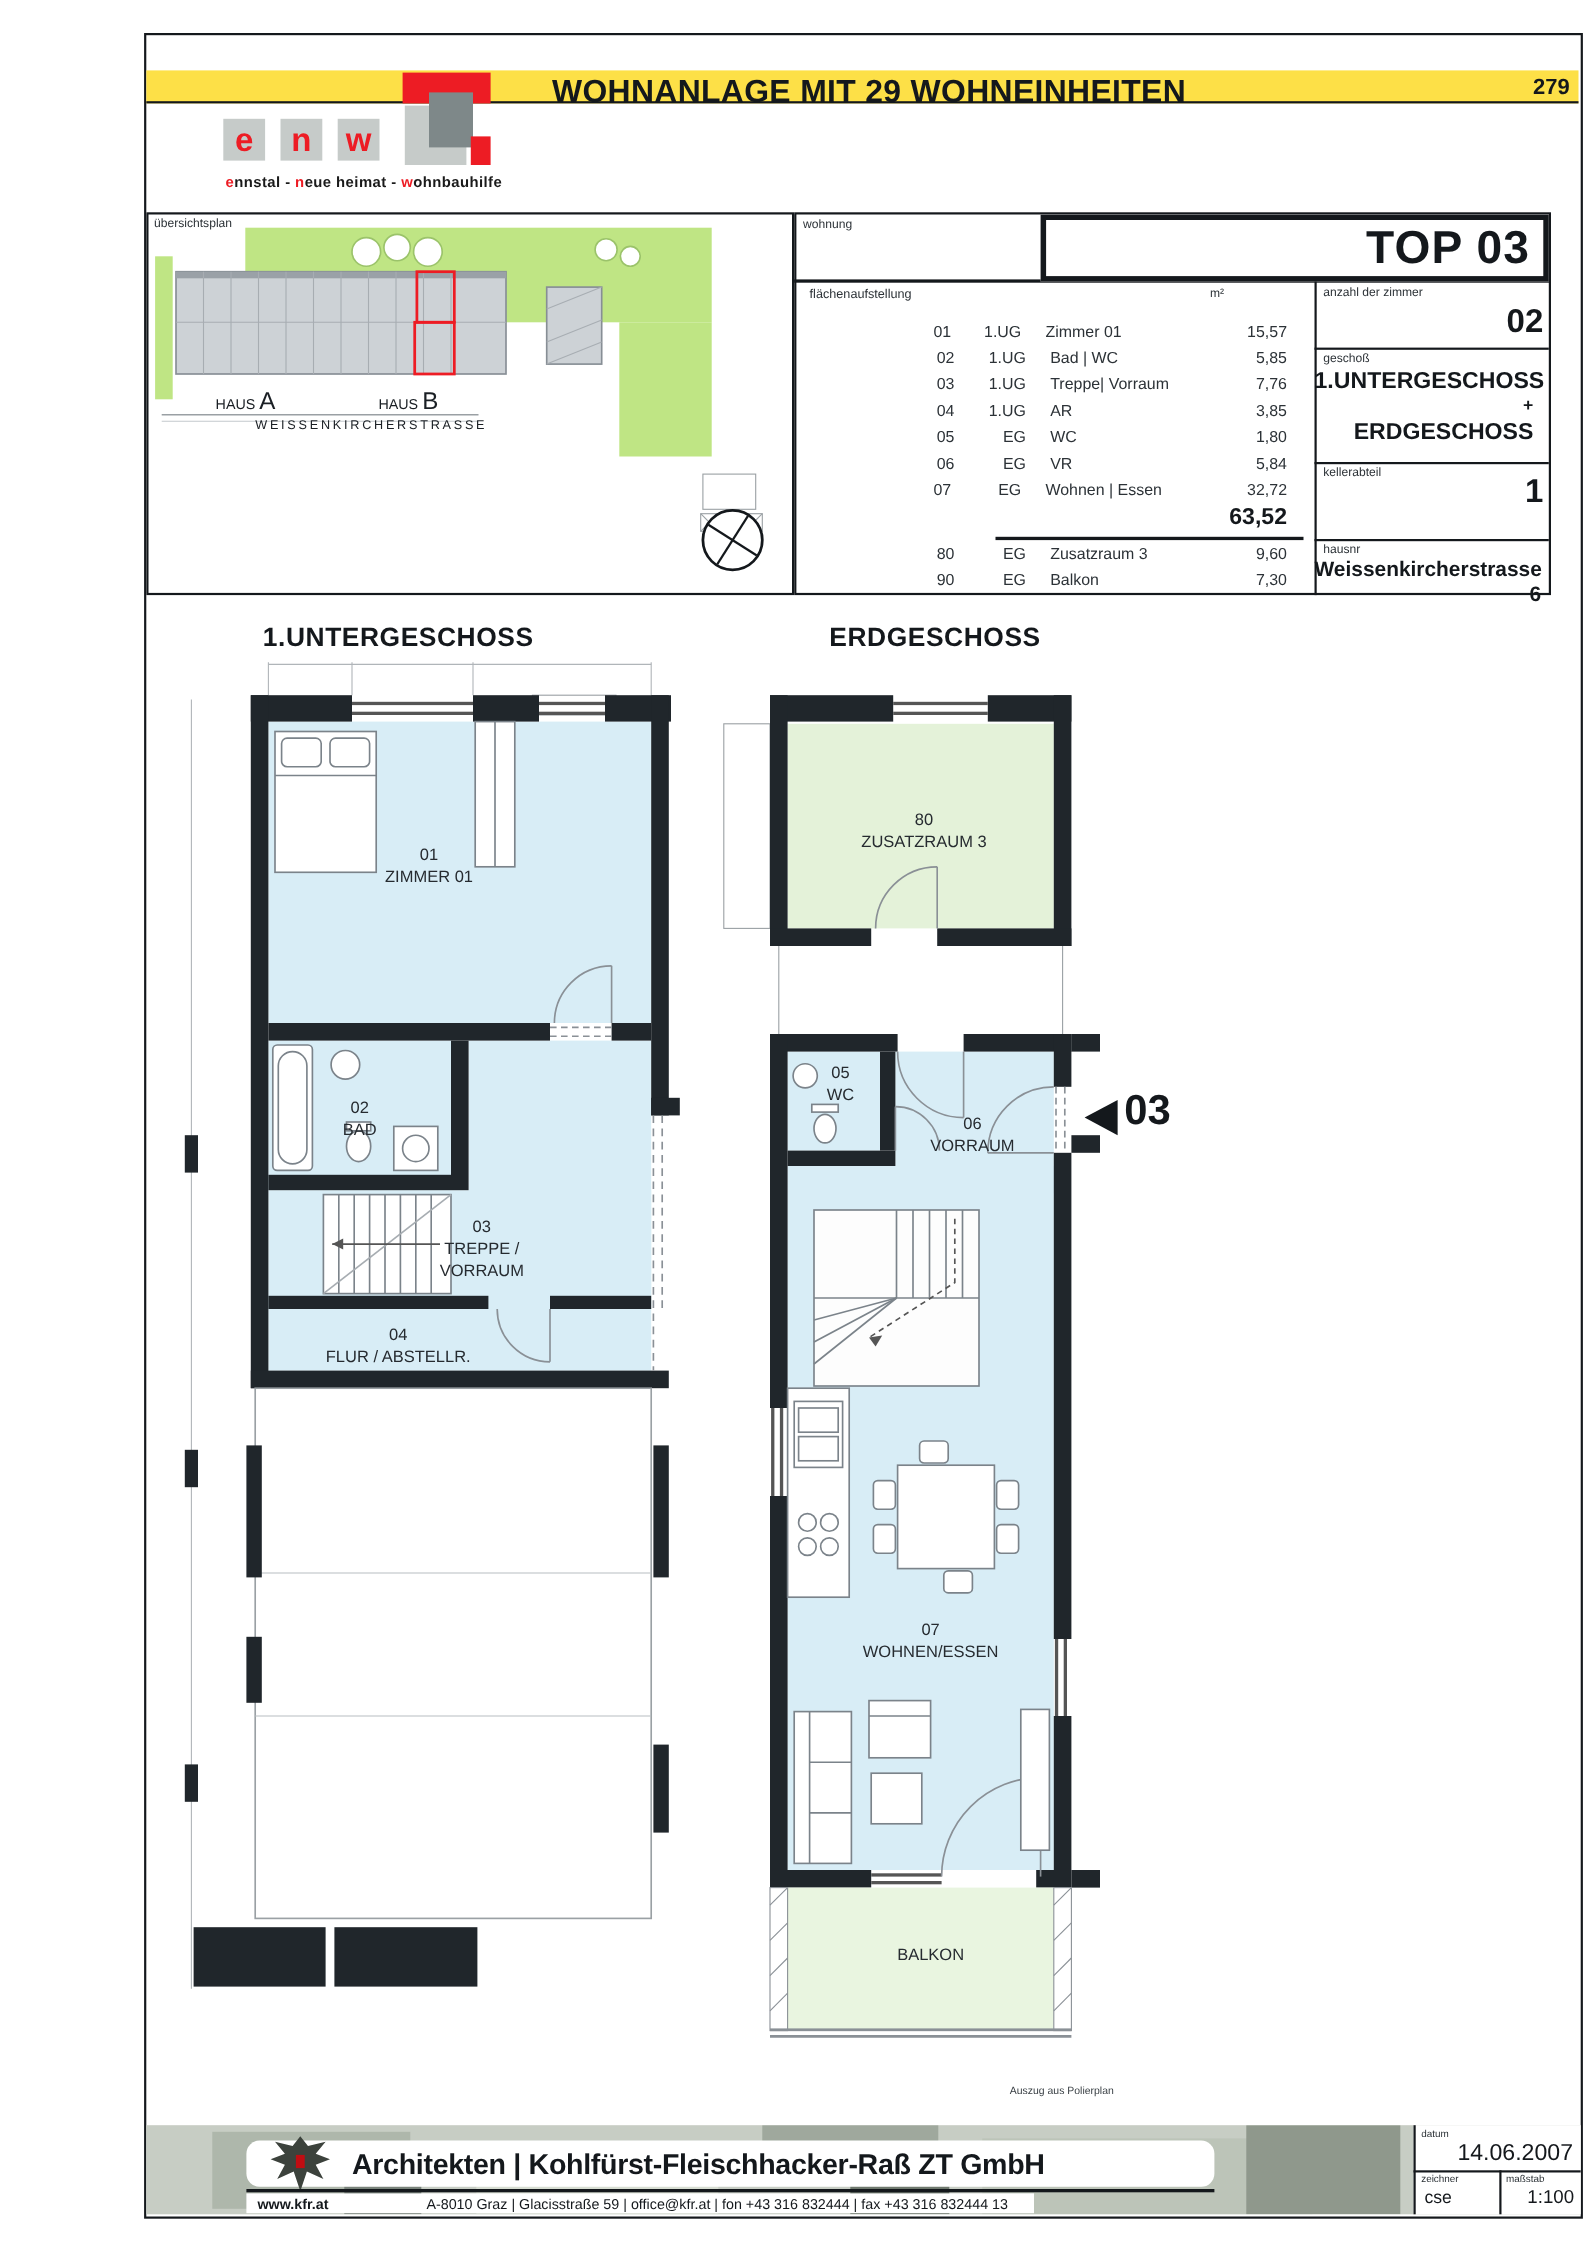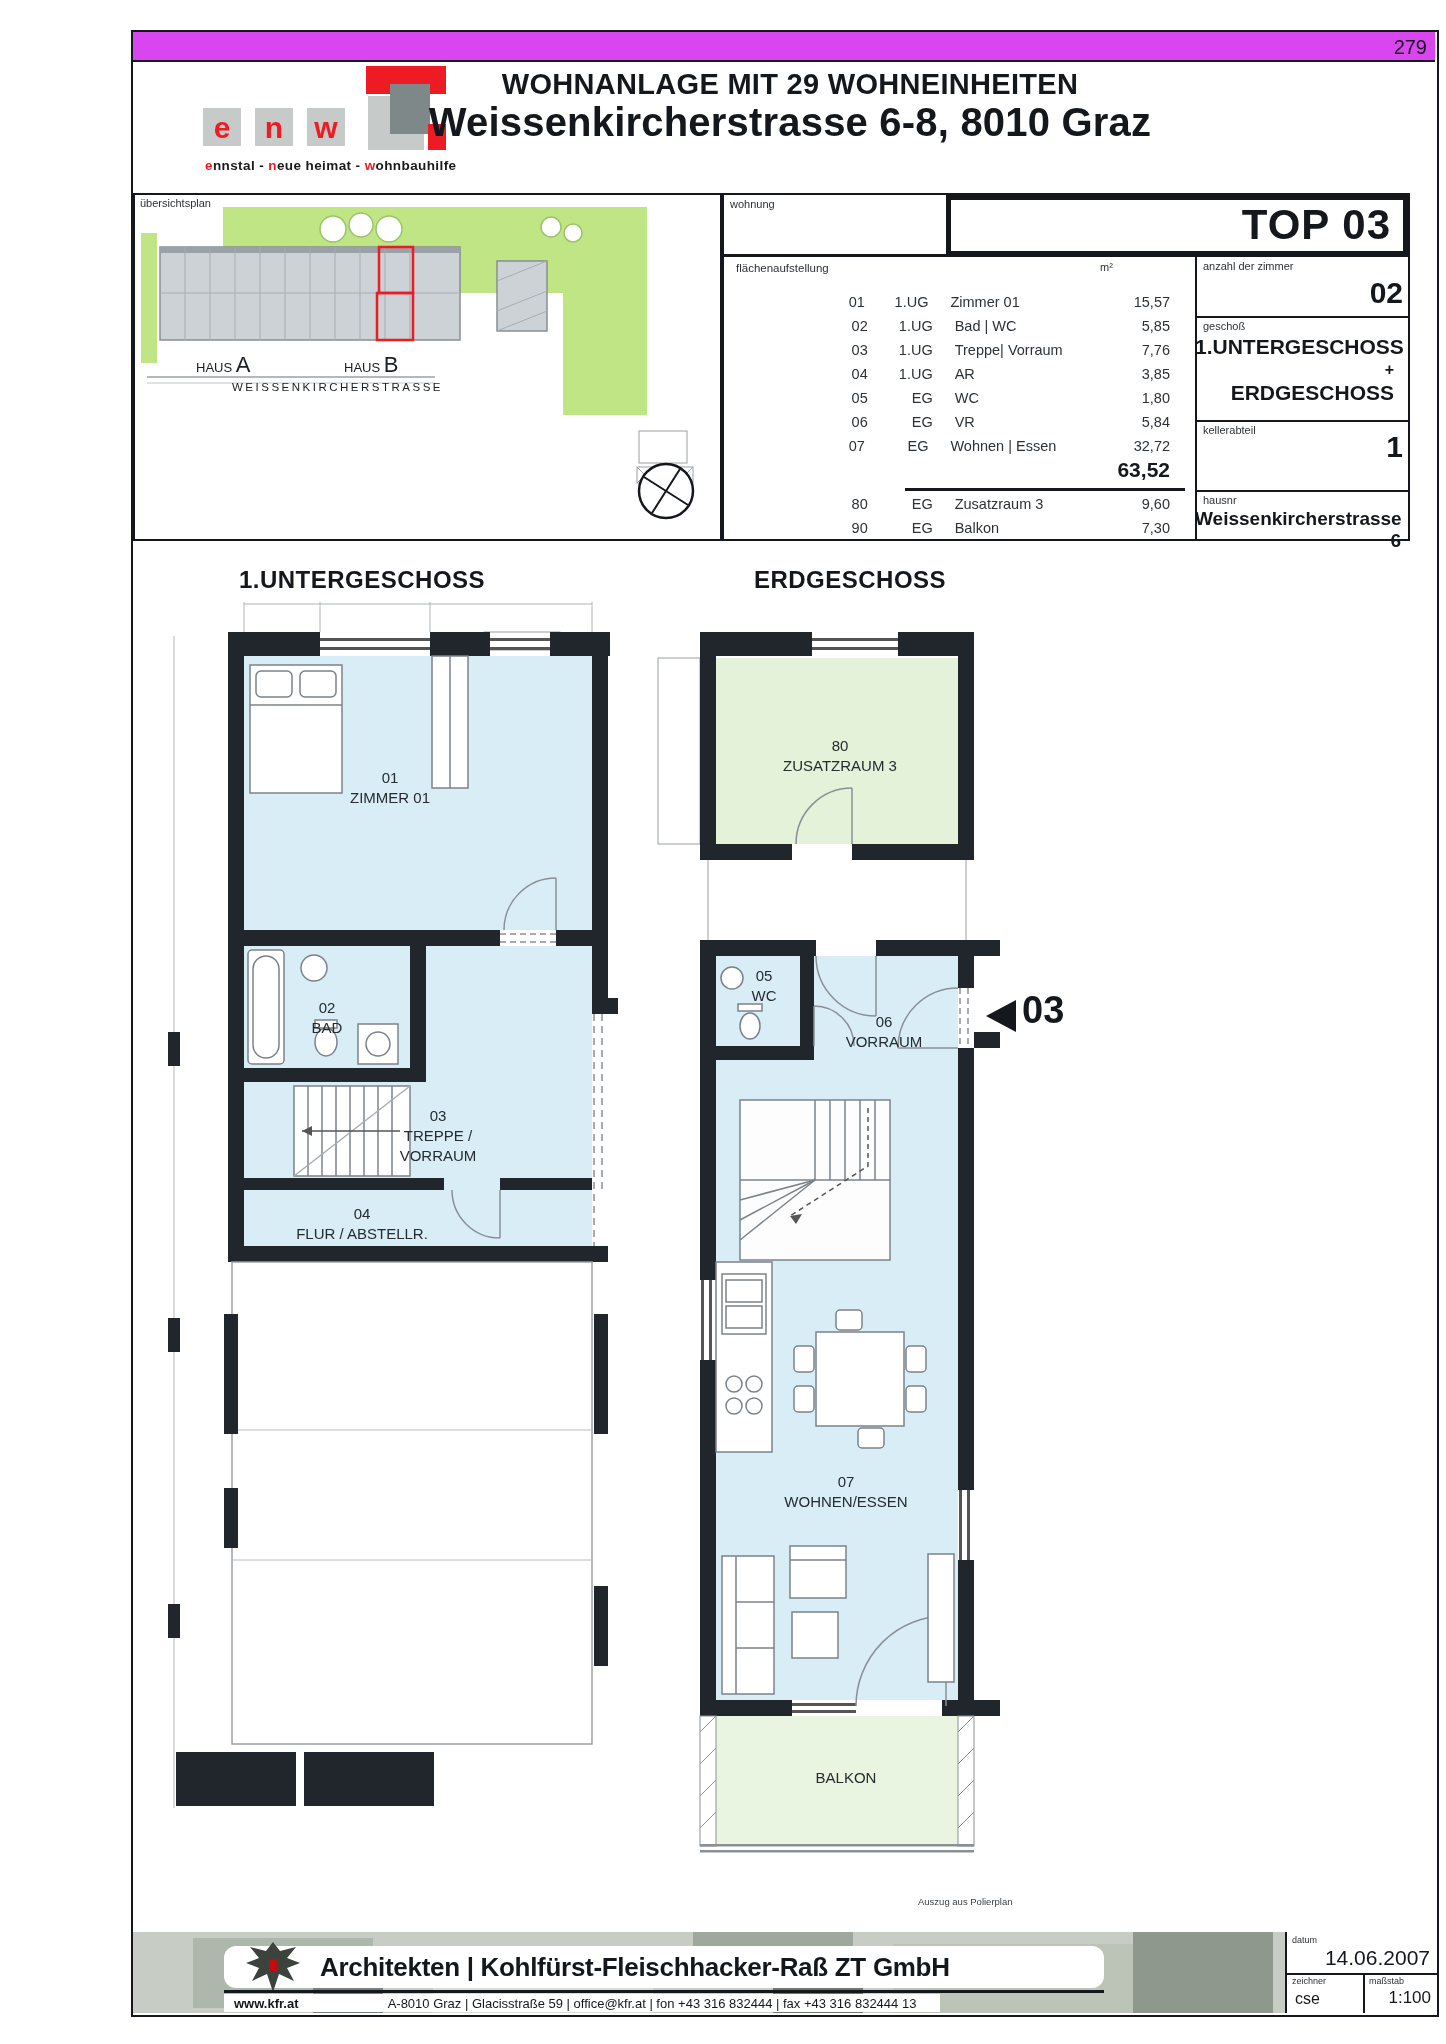--- a/index.html
+++ b/index.html
@@ -1,20 +1,20 @@
 <!DOCTYPE html>
 <html><head>
 <meta charset="utf-8">
 <style>
   html,body{margin:0;padding:0;background:#fff;}
   body{font-family:"Liberation Sans","DejaVu Sans",sans-serif;color:#14181c;}
   .page{position:relative;width:1446px;height:2044px;background:#fff;overflow:hidden;}
   .a{position:absolute;}
   .frame{border:2px solid #14181c;}
-  .tanbar{background:#d946ef;border-bottom:2px solid #14181c;text-align:right;font-weight:normal;font-size:20px;line-height:30px;padding-right:8px;box-sizing:border-box;}
+  .tanbar{background:#fde047;border-bottom:2px solid #14181c;text-align:right;font-weight:bold;font-size:20px;line-height:30px;padding-right:8px;box-sizing:border-box;margin-top:32px;}
   .sq{background:#c6cbc9;text-align:center;font-weight:bold;font-size:30px;line-height:40px;color:#ed1c24;}
   .tag{font-size:13.5px;font-weight:bold;letter-spacing:.4px;white-space:nowrap;}
   .tag .r{color:#ed1c24;} .tag .k{color:#1a1a1a;}
   .t1{font-size:29px;font-weight:bold;text-align:center;letter-spacing:.3px;}
   .t2{font-size:40px;font-weight:bold;text-align:center;letter-spacing:.2px;}
   .lab{font-size:11px;color:#2c3237;}
   .box{box-sizing:border-box;border:2px solid #14181c;background:#fff;}
   .topnum{box-sizing:border-box;border:5px solid #14181c;font-size:42px;font-weight:bold;text-align:right;padding-right:12px;line-height:50px;letter-spacing:1px;background:#fff;}
   .trow{display:flex;height:24px;line-height:24px;font-size:14.5px;color:#2c3237;width:448px;}
   .c-nr{width:148px;text-align:right;} .c-lv{width:66px;text-align:right;}
@@ -49,21 +49,20 @@
   <div class="a sq" style="left:307px;top:108px;width:38px;height:38px;"><span>w</span></div>
   <div class="a" style="left:0;top:0;">
     <div class="a" style="left:366px;top:66px;width:80px;height:28px;background:#ed1c24;"></div>
     <div class="a" style="left:368px;top:96px;width:56px;height:54px;background:#c6cbc9;"></div>
     <div class="a" style="left:390px;top:84px;width:40px;height:50px;background:#7e8889;"></div>
     <div class="a" style="left:428px;top:124px;width:18px;height:26px;background:#ed1c24;"></div>
   </div>
   <div class="a tag" style="left:205px;top:158px;"><span class="r">e</span><span class="k">nnstal - </span><span class="r">n</span><span class="k">eue heimat - </span><span class="r">w</span><span class="k">ohnbauhilfe</span></div>
 
   <div class="a t1" style="left:440px;top:68px;width:700px;">WOHNANLAGE MIT 29 WOHNEINHEITEN</div>
-  <div class="a t2" style="left:420px;top:100px;width:740px;">Weissenkircherstrasse 6-8, 8010 Graz</div>
 
   <div class="a box" style="left:133px;top:193px;width:589px;height:348px;"></div>
   <svg class="a" style="left:135px;top:195px;" width="585" height="344" viewBox="0 0 585 344">
     <g>
       <rect x="6" y="38" width="16" height="130" fill="#bfe584"></rect>
       <rect x="88" y="12" width="424" height="86" fill="#bfe584"></rect>
       <rect x="428" y="98" width="84" height="122" fill="#bfe584"></rect>
       <circle cx="198" cy="34" r="13" fill="#fff" stroke="#9bc36a" stroke-width="1.5"></circle>
       <circle cx="226" cy="30" r="12" fill="#fff" stroke="#9bc36a" stroke-width="1.5"></circle>
       <circle cx="254" cy="34" r="13" fill="#fff" stroke="#9bc36a" stroke-width="1.5"></circle>

